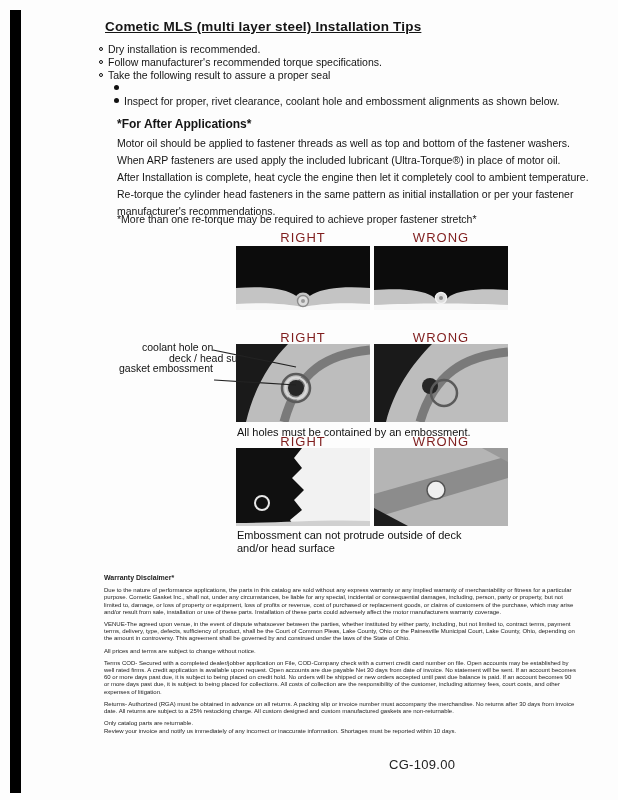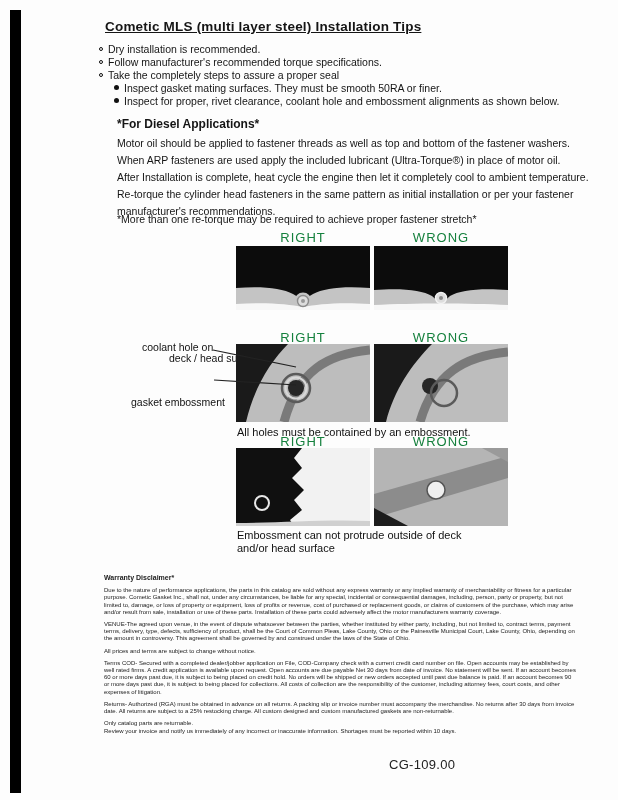--- a/index.html
+++ b/index.html
@@ -20,21 +20,21 @@
   .tip.sub { margin-left:15px; }
   .b-open { display:inline-block; width:4px; height:4px; border:1px solid #111; border-radius:50%; margin-right:5px; vertical-align:2px; }
   .b-fill { display:inline-block; width:5px; height:5px; background:#111; border-radius:50%; margin-right:5px; vertical-align:2px; }
 
   .diesel-heading { position:absolute; left:117px; top:117px; font-size:12px; font-weight:bold; }
   .para { position:absolute; left:117px; width:474px; font-size:10.5px; line-height:17px; }
   .p1 { top:135px; }
   .p2 { top:169px; }
   .note { top:211px; white-space:nowrap; }
 
-  .fig-label { position:absolute; width:134px; text-align:center; font-size:13px; letter-spacing:1px; color:#15803d; }
+  .fig-label { position:absolute; width:134px; text-align:center; font-size:13px; letter-spacing:1px; color:#7f1d1d; }
   .fig-img { position:absolute; width:134px; }
   .fig-img svg { display:block; width:100%; height:100%; }
   .fig-caption { position:absolute; font-size:11px; line-height:13px; color:#111; }
   .nowrap { white-space:nowrap; }
 
   .annot { position:absolute; font-size:10.5px; color:#111; white-space:nowrap; }
   .leader-overlay { position:absolute; left:0; top:0; width:618px; height:800px; pointer-events:none; }
 
   .disclaimer { position:absolute; left:104px; top:574px; width:474px; font-size:6px; line-height:7.2px; color:#222; }
   .disclaimer h4 { font-size:7px; font-weight:bold; margin-bottom:6px; }
@@ -53,31 +53,31 @@
   <h1 class="title">Cometic MLS (multi layer steel) Installation Tips</h1>
 
   <div class="tips">
     <div class="tip">
       <span class="b-open"></span><span>Dry installation is recommended.</span>
     </div>
     <div class="tip">
       <span class="b-open"></span><span>Follow manufacturer's recommended torque specifications.</span>
     </div>
     <div class="tip">
-      <span class="b-open"></span><span>Take the completely steps to assure a proper seal</span>
+      <span class="b-open"></span><span>Take the following result to assure a proper seal</span>
     </div>
     <div class="tip sub">
-      <span class="b-fill"></span><span>Inspect gasket mating surfaces.  They must be smooth 50RA or finer.</span>
+      <span class="b-fill"></span>
     </div>
     <div class="tip sub">
       <span class="b-fill"></span><span>Inspect for proper, rivet clearance, coolant hole and embossment alignments as shown below.</span>
     </div>
   </div>
 
-  <h2 class="diesel-heading">*For Diesel Applications*</h2>
+  <h2 class="diesel-heading">*For After Applications*</h2>
   <p class="para p1">Motor oil should be applied to fastener threads as well as top and bottom of the fastener washers. When ARP fasteners are used apply the included lubricant (Ultra-Torque®) in place of motor oil.</p>
   <p class="para p2">After Installation is complete, heat cycle the engine then let it completely cool to ambient temperature. Re-torque the cylinder head fasteners in the same pattern as initial installation or per your fastener manufacturer's recommendations.</p>
   <p class="para note">*More than one re-torque may be required to achieve proper fastener stretch*</p>
 
   <div class="fig-label" style="left:236px;top:230px;">RIGHT</div>
   <div class="fig-label" style="left:374px;top:230px;">WRONG</div>
 
   <div class="fig-img" style="left:236px;top:246px;height:64px;">
     <svg viewBox="0 0 134 64">
       <rect x="0" y="0" width="134" height="64" fill="#0c0c0c"></rect>
@@ -96,21 +96,21 @@
       <circle cx="67" cy="52" r="5.5" fill="#dddddd" stroke="#f2f2f2" stroke-width="1.4"></circle>
       <circle cx="67" cy="52" r="2" fill="#888888"></circle>
     </svg>
   </div>
 
   <div class="fig-label" style="left:236px;top:330px;">RIGHT</div>
   <div class="fig-label" style="left:374px;top:330px;">WRONG</div>
 
   <div class="annot" style="left:142px;top:341px;">coolant hole on</div>
   <div class="annot" style="left:133px;top:352px;margin-left:36px;">deck / head surface</div>
-  <div class="annot" style="left:119px;top:396px;margin-left:12px;">gasket embossment</div>
+  <div class="annot" style="left:119px;top:362px;">gasket embossment</div>
 
   <div class="fig-img" style="left:236px;top:344px;height:78px;">
     <svg viewBox="0 0 134 78">
       <rect width="134" height="78" fill="#bdbdbd"></rect>
       <path d="M0,0 L52,0 C34,18 18,44 10,78 L0,78 Z" fill="#1a1a1a"></path>
       <path d="M134,6 C92,10 62,26 48,78" stroke="#6f6f6f" stroke-width="9" fill="none" opacity="0.85"></path>
       <circle cx="60" cy="44" r="14" fill="none" stroke="#5a5a5a" stroke-width="2.5"></circle>
       <circle cx="60" cy="44" r="10.5" fill="none" stroke="#d8d8d8" stroke-width="2"></circle>
       <circle cx="60" cy="44" r="8" fill="#262626"></circle>
     </svg>

